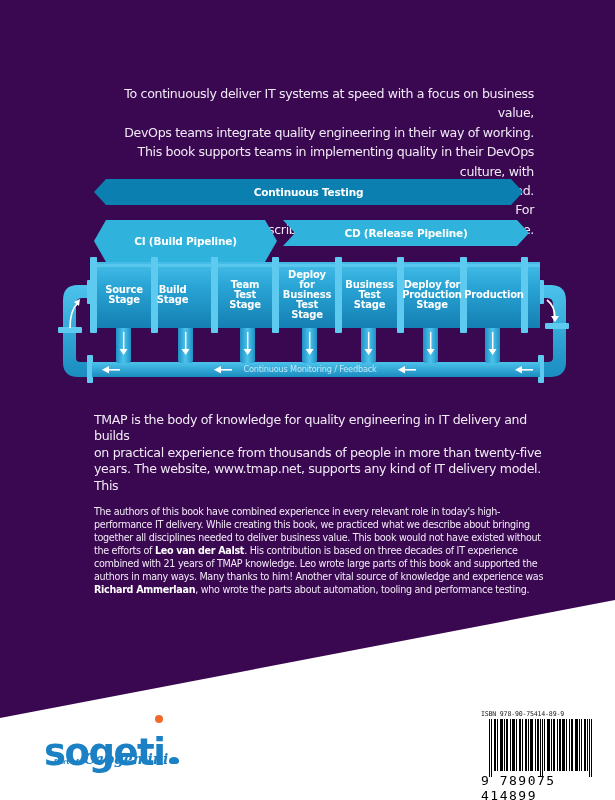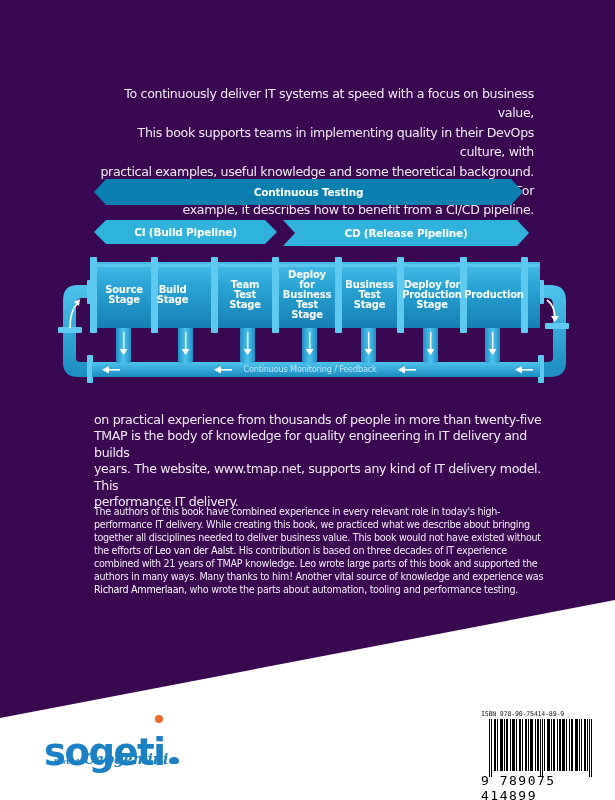--- a/index.html
+++ b/index.html
@@ -2,24 +2,24 @@
 <html><head>
 <meta charset="utf-8">
 <style>
   html, body { margin:0; padding:0; }
   body { width:615px; height:800px; position:relative; overflow:hidden; background:#ffffff; font-family:"DejaVu Sans", sans-serif; }
   .bg-purple { position:absolute; left:0; top:0; width:615px; height:800px; }
   .para { position:absolute; color:#f1eaf5; }
   .p1 { left:94px; top:84px; width:440px; font-size:12.6px; line-height:19.4px; letter-spacing:-0.35px;text-align:right; }
   .p2 { left:94px; top:412px; width:450px; font-size:12.6px; line-height:16.4px; letter-spacing:-0.35px; }
   .p3 { left:94px; top:505px; width:460px; font-size:9.6px; line-height:13px; letter-spacing:-0.3px; }
-  .p3 b { font-weight:normal; color:#ffffff; }
+  .p3 b { font-weight:bold; color:#ffffff; }
   .bar { position:absolute; display:flex; align-items:center; justify-content:center; color:#ffffff; font-weight:bold; font-size:10.5px; letter-spacing:-0.2px; }
   .bar-ct { left:94px; top:179px; width:429px; height:26px; background:#0a7fb0; clip-path:polygon(12px 0, calc(100% - 12px) 0, 100% 50%, calc(100% - 12px) 100%, 12px 100%, 0 50%); }
-  .bar-ci { left:94px; top:220px; width:183px; height:24px; background:#2fb3dc; clip-path:polygon(12px 0, calc(100% - 12px) 0, 100% 50%, calc(100% - 12px) 100%, 12px 100%, 0 50%); }
+  .bar-ci { left:94px; top:220px; width:183px; height:42px; background:#2fb3dc; clip-path:polygon(12px 0, calc(100% - 12px) 0, 100% 50%, calc(100% - 12px) 100%, 12px 100%, 0 50%); }
   .bar-cd { left:283px; top:220px; width:246px; height:26px; background:#2fb3dc; clip-path:polygon(0 0, calc(100% - 12px) 0, 100% 50%, calc(100% - 12px) 100%, 0 100%, 12px 50%); }
   .pipe-svg { position:absolute; left:0; top:250px; }
   .stage-label { position:absolute; top:262px; height:66px; display:flex; align-items:center; justify-content:center; text-align:center; color:#ffffff; font-weight:bold; font-size:10px; line-height:10px; letter-spacing:-0.2px; }
   .feedback-label { position:absolute; left:200px; top:364px; width:220px; text-align:center; color:#bfe9f7; font-size:8.2px; letter-spacing:-0.2px; }
   .logo { position:absolute; left:44px; top:708px; }
   .logo-word { font-family:"DejaVu Sans", sans-serif; font-weight:bold; font-size:37px; color:#1b80c4; letter-spacing:-1.5px; line-height:40px;margin-top:25px; }
   .logo-dot { position:absolute; left:111px; top:7px; width:8px; height:8px; border-radius:50%; background:#f06a2a; }
   .logo-sub { position:absolute; left:10px; top:41px; white-space:nowrap; color:#1b80c4; }
   .logo-sub .small { font-size:6.5px; font-weight:bold; }
   .logo-sub .cap { font-family:"DejaVu Serif", serif; font-style:italic; font-size:14px; font-weight:bold; }
@@ -33,20 +33,21 @@
 </style>
 </head>
 <body>
 
 <svg class="bg-purple" width="615" height="800" viewBox="0 0 615 800">
   <polygon points="0,0 615,0 615,600 0,718" fill="#3a0751"></polygon>
 </svg>
 
 <div class="para p1">
   <div>To continuously deliver IT systems at speed with a focus on business value,</div>
+  <div>DevOps teams integrate quality engineering in their way of working.</div>
   <div>This book supports teams in implementing quality in their DevOps culture, with</div>
   <div>practical examples, useful knowledge and some theoretical background. For</div>
   <div>example, it describes how to benefit from a CI/CD pipeline.</div>
 </div>
 
 <div class="bar bar-ct">
     <span>Continuous Testing</span>
   </div>
 <div class="bar bar-ci">
     <span>CI (Build Pipeline)</span>
@@ -181,24 +182,23 @@
     </div>
 </div>
 <div class="stage-label" style="left:466px;width:56px;">
   <div>
       <div>Production</div>
     </div>
 </div>
 <div class="feedback-label">Continuous Monitoring / Feedback</div>
 
 <div class="para p2">
+  <div>TMAP is the body of knowledge for quality engineering in IT delivery and builds</div>
   <div>on practical experience from thousands of people in more than twenty-five</div>
-  <div>TMAP is the body of knowledge for quality engineering in IT delivery and builds</div>
   <div>years. The website, www.tmap.net, supports any kind of IT delivery model. This</div>
-  <div>performance IT delivery.</div>
 </div>
 
 <div class="para p3"><span>The authors of this book have combined experience in every relevant role in today's high-performance IT delivery. While creating this book, we practiced what we describe about bringing together all disciplines needed to deliver business value. This book would not have existed without the efforts of </span><b>Leo van der Aalst</b><span>. His contribution is based on three decades of IT experience combined with 21 years of TMAP knowledge. Leo wrote large parts of this book and supported the authors in many ways. Many thanks to him! Another vital source of knowledge and experience was </span><b>Richard Ammerlaan</b><span>, who wrote the parts about automation, tooling and performance testing.</span></div>
 
 <div class="logo">
   <div class="logo-word">sogeti</div>
   <div class="logo-dot"></div>
   <div class="logo-sub">
     <span class="small">Part of</span>
     <span class="cap">Capgemini</span><span class="spade"></span>

